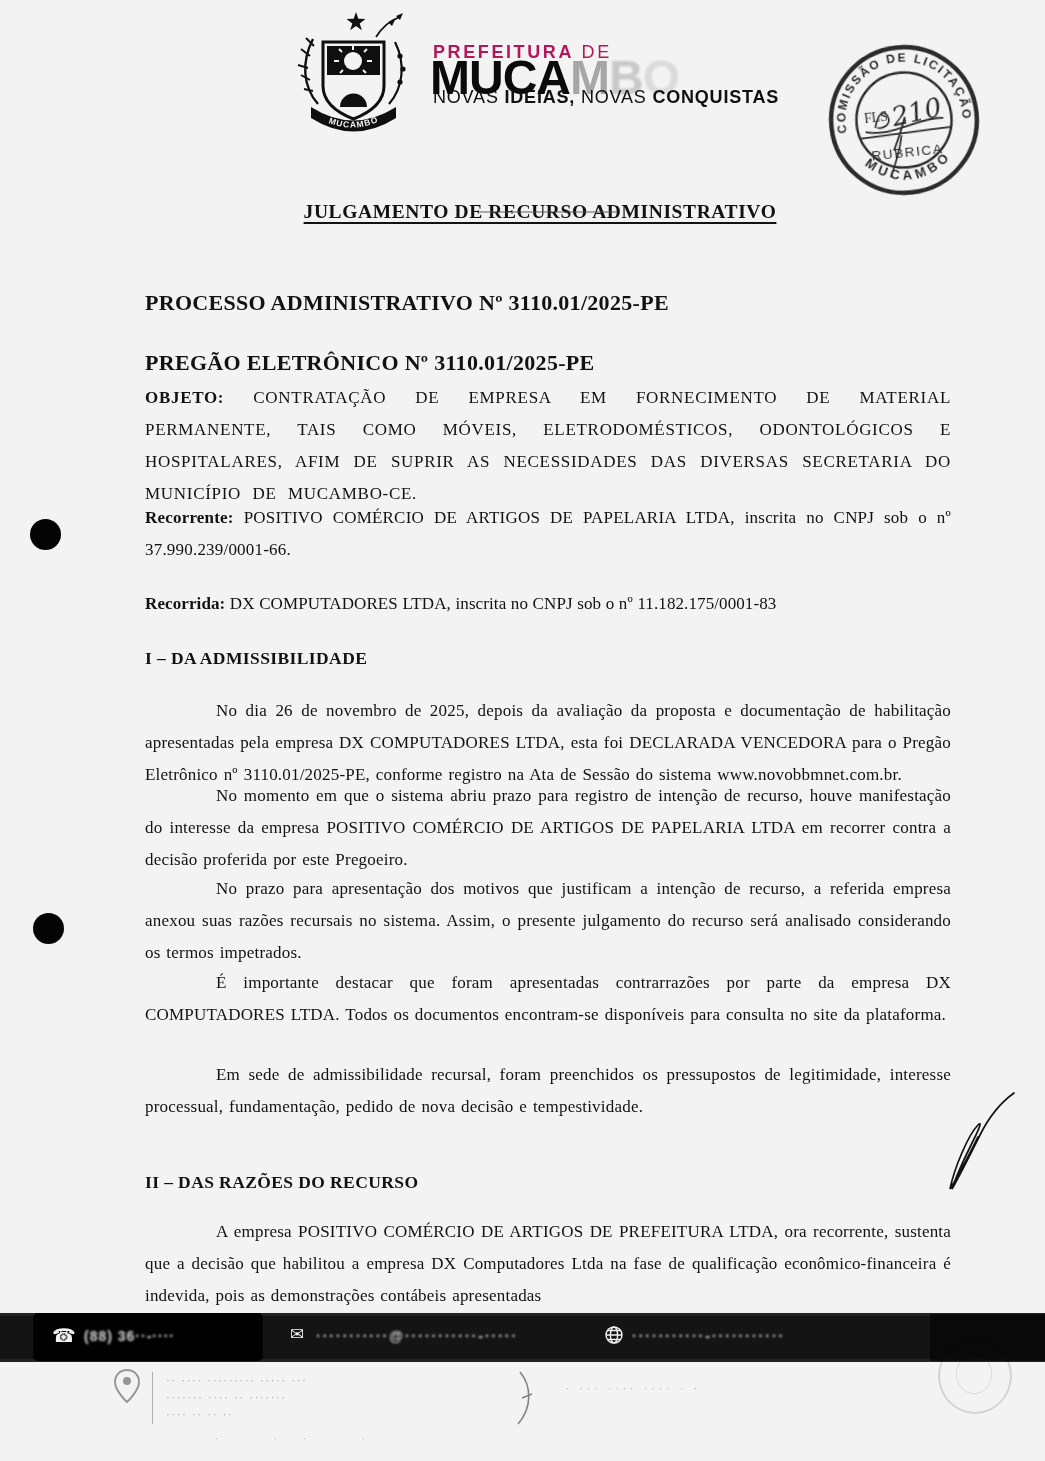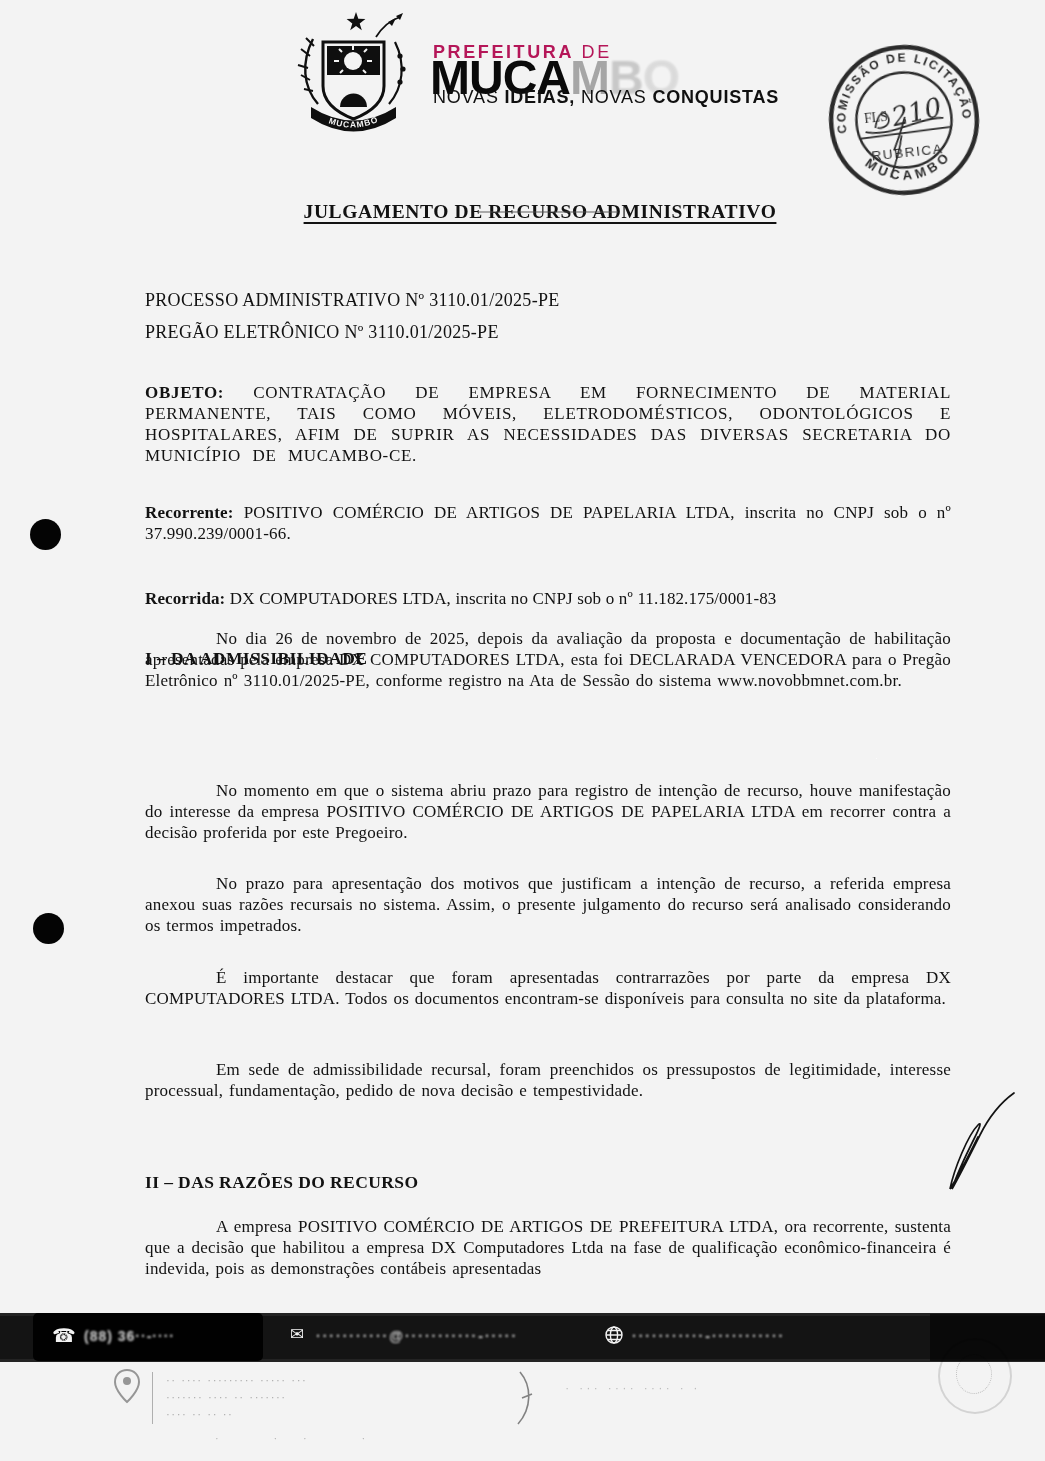--- a/index.html
+++ b/index.html
@@ -3,30 +3,30 @@
 <meta charset="utf-8">
 <style>
   html,body{margin:0;padding:0;background:#e8e8e8;}
   #page{
     position:relative;width:1045px;height:1461px;background:#ffffff;
     overflow:hidden;font-family:"Liberation Serif","DejaVu Serif",serif;color:#1b1b1b;
   }
   
   #ink{position:absolute;inset:0;filter:blur(.26px) contrast(1.08);margin-top:20px;}
   .para{position:absolute;left:145px;width:806px;margin:0;text-align:justify;
-    font-size:17px;line-height:21px;letter-spacing:.2px;word-spacing:1.4px;}
+    font-size:17px;line-height:32px;letter-spacing:.2px;word-spacing:1.4px;}
   .indent{text-indent:71px;}
   .caps{word-spacing:6.5px;letter-spacing:.7px;}
   .tight{word-spacing:.2px;letter-spacing:.1px;}
   .lbl{font-weight:bold;}
   .title{position:absolute;left:80px;width:920px;top:181px;margin:0;text-align:center;
     font-size:19.5px;font-weight:bold;letter-spacing:.6px;
     text-decoration:underline;text-decoration-thickness:2px;text-underline-offset:4px;}
   .title-ghost{position:absolute;left:478px;top:211px;width:140px;height:2px;background:#555;opacity:.45;}
-  .procline{position:absolute;left:145px;margin:0;font-weight:normal;font-size:18px;letter-spacing:.3px;}
+  .procline{position:absolute;left:145px;margin:0;font-weight:bold;font-size:22px;letter-spacing:.3px;}
   .heading{position:absolute;left:145px;margin:0;font-size:17.5px;font-weight:bold;letter-spacing:.4px;}
   
   #crest{position:absolute;left:292px;top:6px;filter:blur(.3px);}
   .org-prefix{position:absolute;left:433px;top:42px;margin:0;
     font-family:"Liberation Sans","DejaVu Sans",sans-serif;font-size:18px;font-weight:900;
     letter-spacing:2.6px;color:#be185d;}
   .org-prefix .de{font-weight:500;}
   .org-name{position:absolute;left:430px;top:54px;margin:0;
     font-family:"Liberation Sans","DejaVu Sans",sans-serif;font-size:48px;font-weight:900;
     letter-spacing:-1px;color:#0b0b0b;line-height:1;}
@@ -146,31 +146,31 @@
       <path d="M46,93 C70,101 103,83 124,87" fill="none" stroke-width="1.7"></path>
       <path d="M86,82 C82,94 76,106 72,114" fill="none" stroke-width="1.8"></path>
       <path d="M81,100 C78,114 72,128 66,140" fill="none" stroke-width="1.7"></path>
     </g>
   </svg>
 
   <div id="ink">
     <h1 class="title">JULGAMENTO DE RECURSO ADMINISTRATIVO</h1>
 
     <p class="procline" style="top:270px">PROCESSO ADMINISTRATIVO Nº 3110.01/2025-PE</p>
-    <p class="procline" style="top:302px">PREGÃO ELETRÔNICO Nº 3110.01/2025-PE</p>
+    <p class="procline" style="top:330px">PREGÃO ELETRÔNICO Nº 3110.01/2025-PE</p>
 
     <p class="para caps" style="top:362px"><b class="lbl">OBJETO:</b><span> CONTRATAÇÃO DE EMPRESA EM FORNECIMENTO DE MATERIAL PERMANENTE, TAIS COMO MÓVEIS, ELETRODOMÉSTICOS, ODONTOLÓGICOS E HOSPITALARES, AFIM DE SUPRIR AS NECESSIDADES DAS DIVERSAS SECRETARIA DO MUNICÍPIO DE MUCAMBO-CE.</span></p>
 
     <p class="para" style="top:482px"><b class="lbl">Recorrente:</b><span> POSITIVO COMÉRCIO DE ARTIGOS DE PAPELARIA LTDA, inscrita no CNPJ sob o nº 37.990.239/0001-66.</span></p>
 
     <p class="para tight" style="top:568px"><b class="lbl">Recorrida:</b><span> DX COMPUTADORES LTDA, inscrita no CNPJ sob o nº 11.182.175/0001-83</span></p>
 
     <h2 class="heading" style="top:628px">I – DA ADMISSIBILIDADE</h2>
 
-    <p class="para indent" style="top:608px">No dia 26 de novembro de 2025, depois da avaliação da proposta e documentação de habilitação apresentadas pela empresa DX COMPUTADORES LTDA, esta foi DECLARADA VENCEDORA para o Pregão Eletrônico nº 3110.01/2025-PE, conforme registro na Ata de Sessão do sistema www.novobbmnet.com.br.</p>
+    <p class="para indent" style="top:675px">No dia 26 de novembro de 2025, depois da avaliação da proposta e documentação de habilitação apresentadas pela empresa DX COMPUTADORES LTDA, esta foi DECLARADA VENCEDORA para o Pregão Eletrônico nº 3110.01/2025-PE, conforme registro na Ata de Sessão do sistema www.novobbmnet.com.br.</p>
     <p class="para indent" style="top:853px">No prazo para apresentação dos motivos que justificam a intenção de recurso, a referida empresa anexou suas razões recursais no sistema. Assim, o presente julgamento do recurso será analisado considerando os termos impetrados.</p>
     <p class="para indent" style="top:760px">No momento em que o sistema abriu prazo para registro de intenção de recurso, houve manifestação do interesse da empresa POSITIVO COMÉRCIO DE ARTIGOS DE PAPELARIA LTDA em recorrer contra a decisão proferida por este Pregoeiro.</p>
     <p class="para indent" style="top:1039px">Em sede de admissibilidade recursal, foram preenchidos os pressupostos de legitimidade, interesse processual, fundamentação, pedido de nova decisão e tempestividade.</p>
     <p class="para indent" style="top:947px">É importante destacar que foram apresentadas contrarrazões por parte da empresa DX COMPUTADORES LTDA. Todos os documentos encontram-se disponíveis para consulta no site da plataforma.</p>
 
     <h2 class="heading" style="top:1152px">II – DAS RAZÕES DO RECURSO</h2>
 
     <p class="para indent" style="top:1196px">A empresa POSITIVO COMÉRCIO DE ARTIGOS DE PREFEITURA LTDA, ora recorrente, sustenta que a decisão que habilitou a empresa DX Computadores Ltda na fase de qualificação econômico-financeira é indevida, pois as demonstrações contábeis apresentadas</p>
   </div>
 

